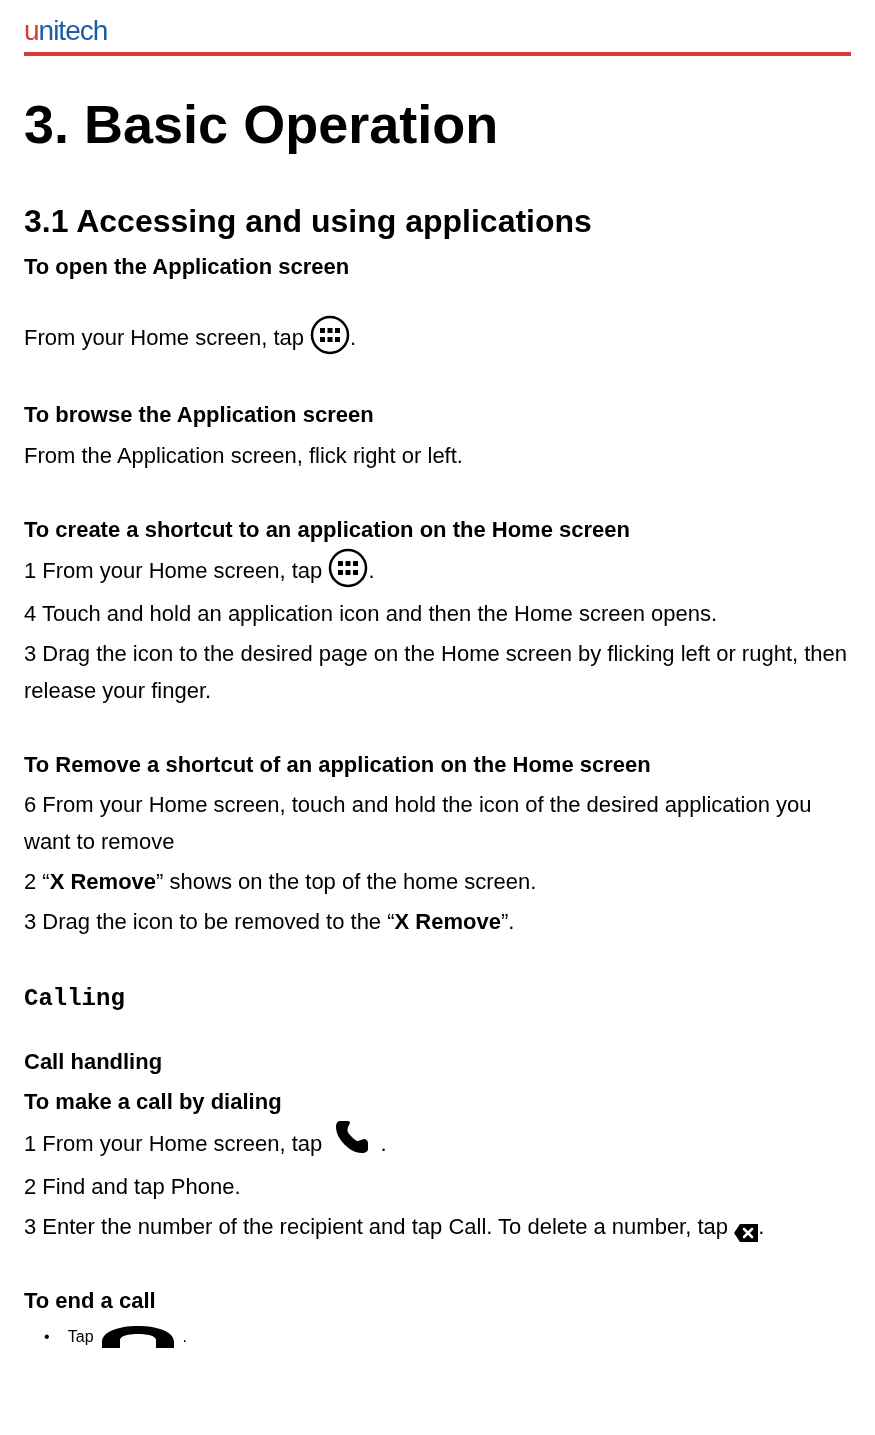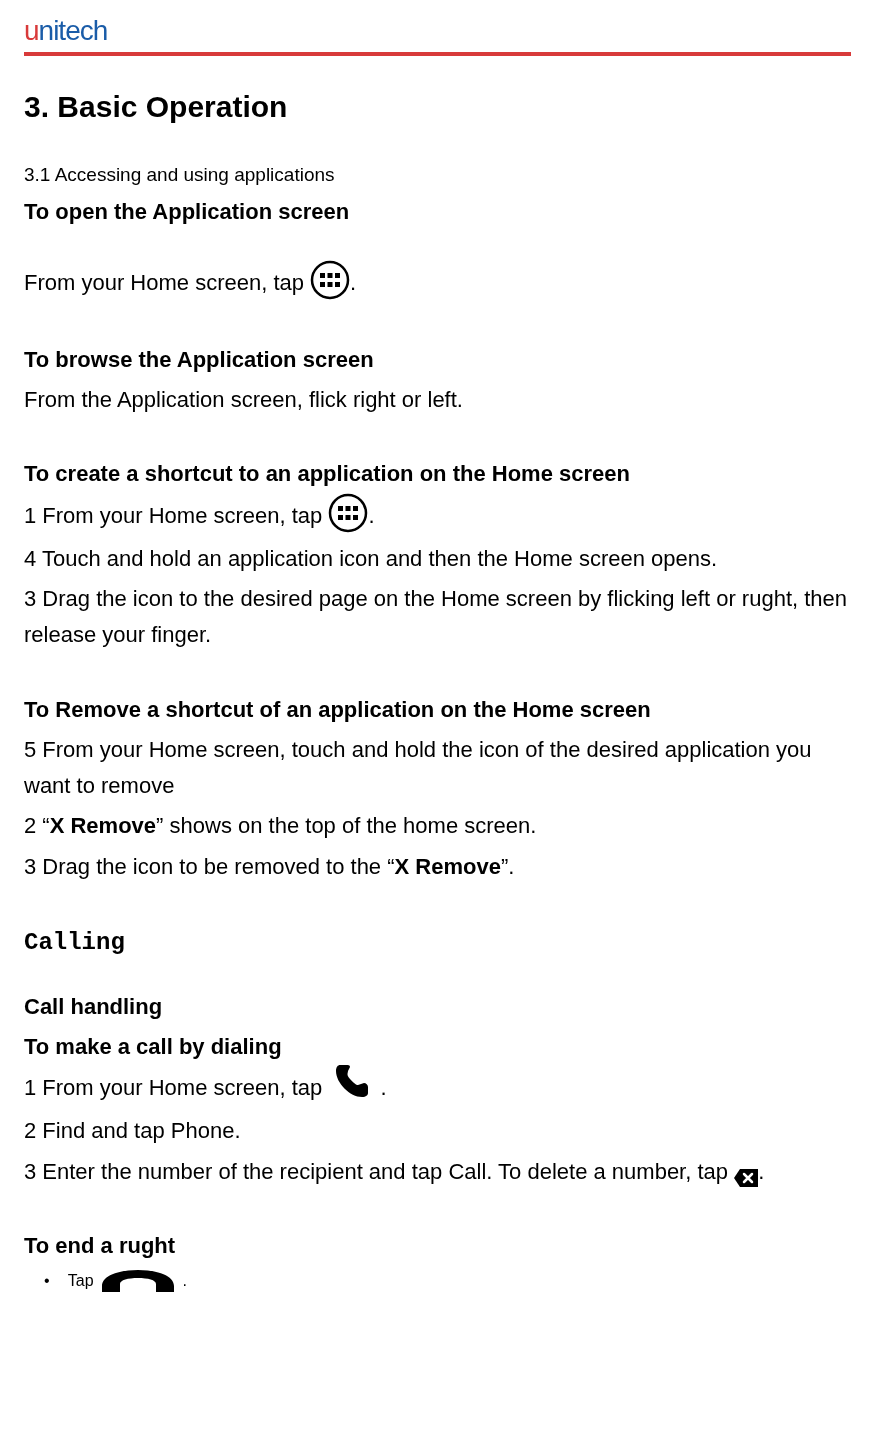--- a/index.html
+++ b/index.html
@@ -20,27 +20,27 @@
       letter-spacing: -1px;
     }
     .logo-u { color: #d83a3a; }
     .logo-rest { color: #1a5ca8; }
     .red-bar {
       height: 4px;
       background: #d83a3a;
       margin-bottom: 28px;
     }
     h1 {
-      font-size: 30px;
+      font-size: 54px;
       font-weight: bold;
       margin-bottom: 32px;
     }
     h2 {
-      font-size: 19px;
-      font-weight: normal;
+      font-size: 32px;
+      font-weight: bold;
       margin-bottom: 2px;
     }
     .subhead {
       font-size: 22px;
       font-weight: bold;
       margin-top: 4px;
       margin-bottom: 4px;
     }
     p {
       font-size: 22px;
@@ -142,21 +142,21 @@
         <rect x="25" y="22" width="5" height="5" fill="#000"></rect>
       </svg>
   </span><span>.</span>
 </p>
 <p>4 Touch and hold an application icon and then the Home screen opens.</p>
 <p>3 Drag the icon to the desired page on the Home screen by flicking left or rught, then release your finger.</p>
 
 <div class="spacer"></div>
 
 <p class="subhead">To Remove a shortcut of an application on the Home screen</p>
-<p>5 From your Home screen, touch and hold the icon of the desired application you want to remove</p>
+<p>6 From your Home screen, touch and hold the icon of the desired application you want to remove</p>
 <p>
   <span>2 “</span><strong>X Remove</strong><span>” shows on the top of the home screen.</span>
 </p>
 <p>
   <span>3 Drag the icon to be removed to the “</span><strong>X Remove</strong><span>”.</span>
 </p>
 
 <div class="spacer"></div>
 
 <p class="subhead" style="font-size:24px;font-family:Liberation Mono, monospace;">Calling</p>
@@ -179,21 +179,21 @@
   <span class="delete-icon">
     <svg viewBox="0 0 24 18">
         <path d="M6 0 L24 0 L24 18 L6 18 L0 9 Z" fill="#000"></path>
         <path d="M10 5 L18 13 M18 5 L10 13" stroke="#fff" stroke-width="2.5" stroke-linecap="round"></path>
       </svg>
   </span><span>.</span>
 </p>
 
 <div class="spacer"></div>
 
-<p class="subhead">To end a rught</p>
+<p class="subhead">To end a call</p>
 <div class="bullet-row">
   <span class="bullet">•</span>
   <span>Tap </span>
   <span class="endcall-icon">
     <svg viewBox="0 0 80 28">
         <path d="M4 20 C 4 10 20 4 40 4 C 60 4 76 10 76 20 L 76 26 L 58 26 L 58 18 C 58 14 50 12 40 12 C 30 12 22 14 22 18 L 22 26 L 4 26 Z" fill="#000"></path>
       </svg>
   </span>
   <span> .</span>
 </div>

